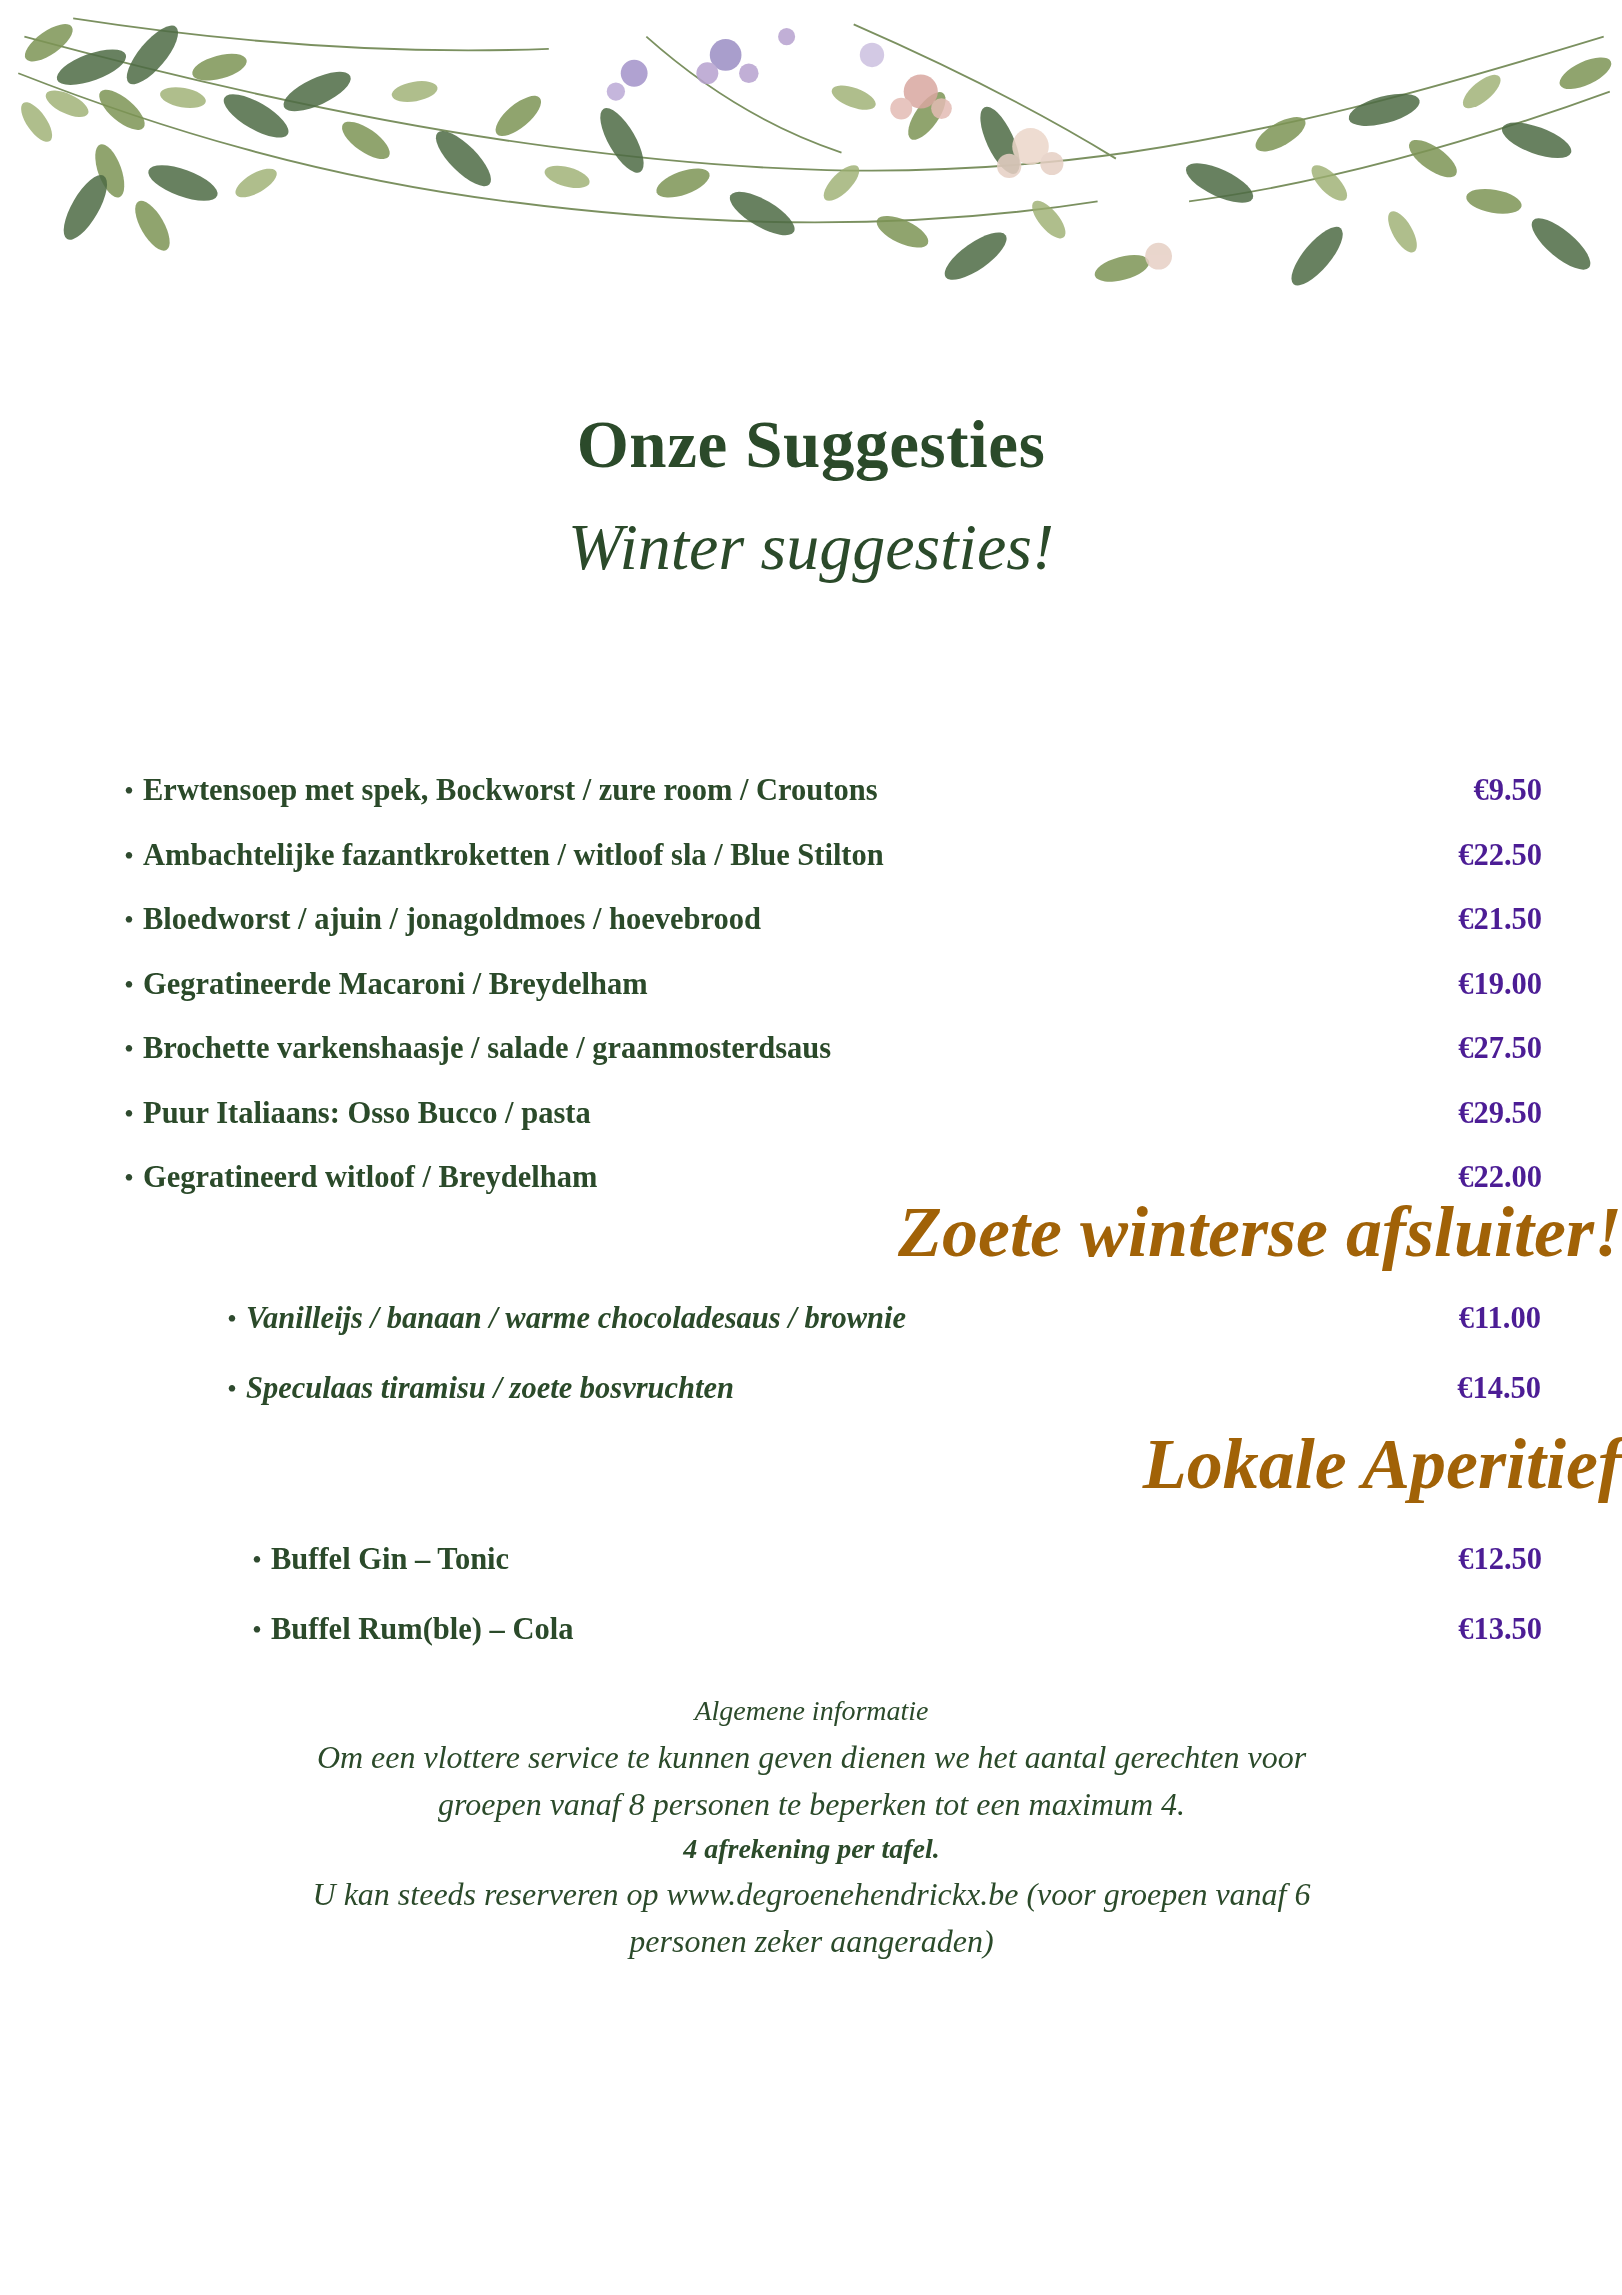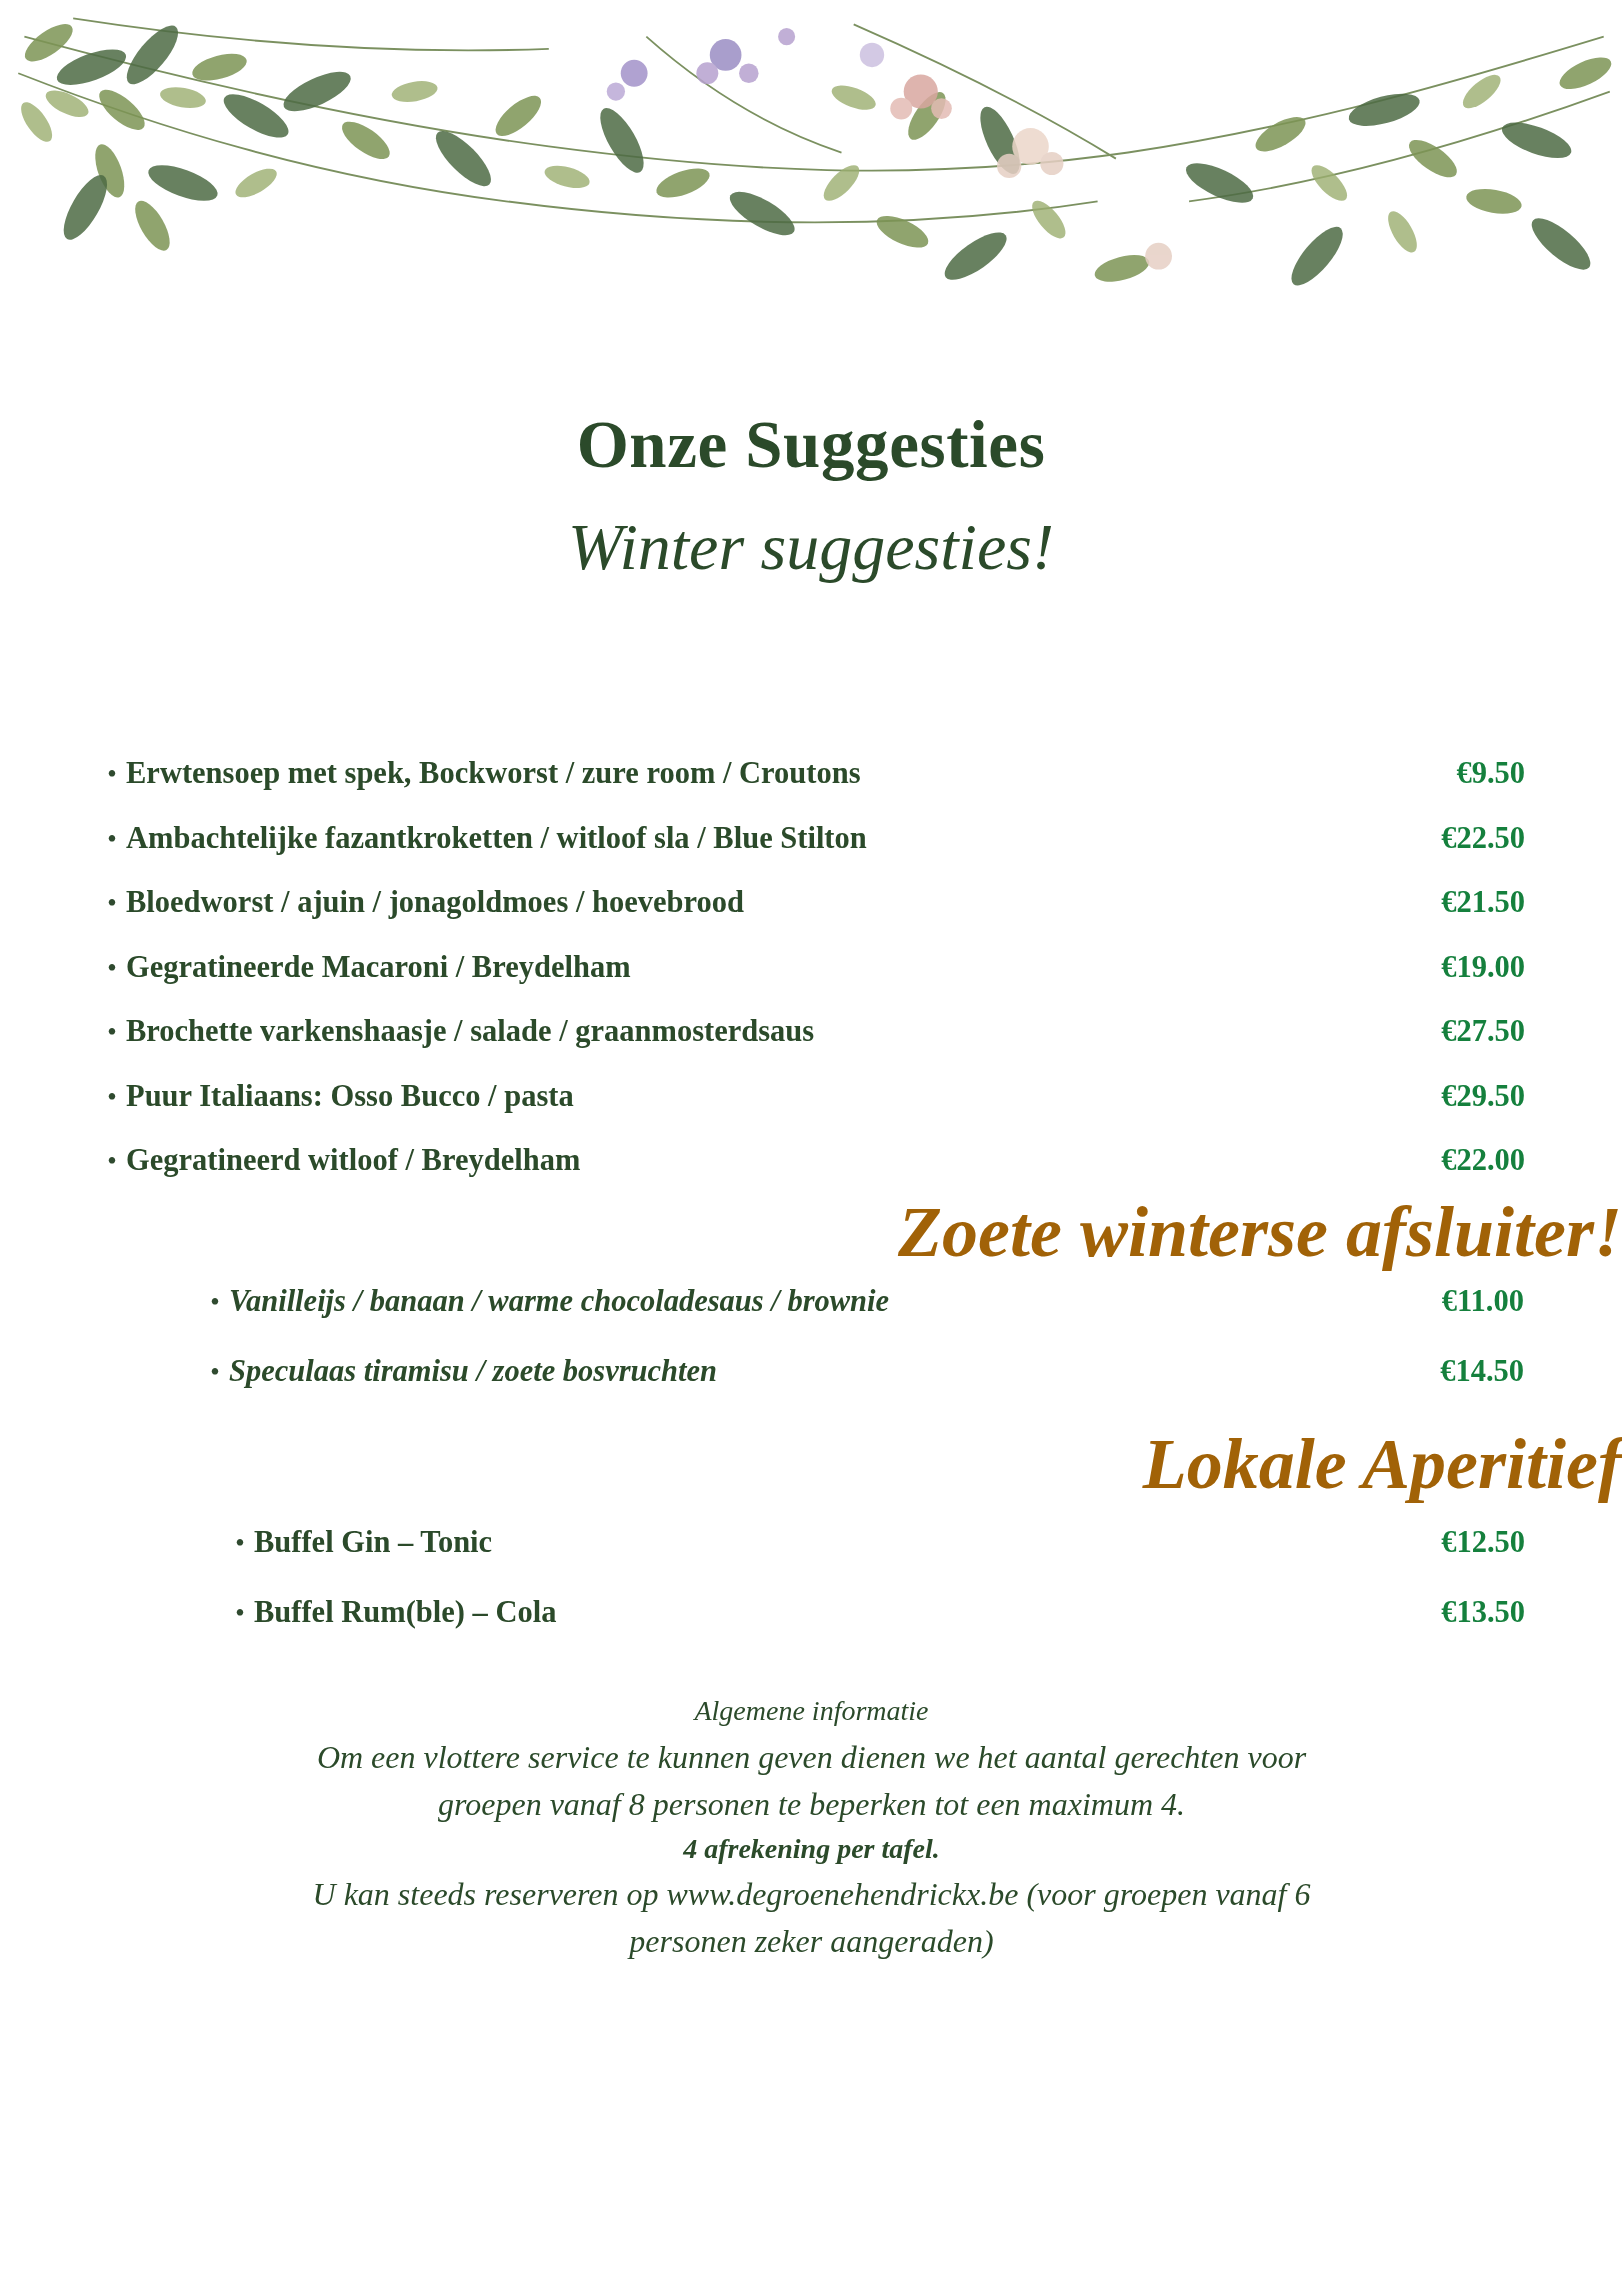--- a/index.html
+++ b/index.html
@@ -71,21 +71,21 @@
     font-size: 72px;
     font-weight: bold;
     font-style: italic;
     color: #a16207;
     margin: 0;
     line-height: 1.2;
   }
 
   ul.menu-list {
     list-style: none;
-    margin: 0;
+    margin: 17px;
     padding: 0;
   }
   ul.menu-list li {
     position: relative;
     display: flex;
     align-items: baseline;
     margin: 0 0 8.5px 0;
   }
   .bullet {
     width: 28px;
@@ -102,21 +102,21 @@
     font-size: 30.5px;
     font-weight: bold;
     color: #2b4a2a;
     white-space: nowrap;
   }
   .item-price {
     position: absolute;
     right: 0;
     font-size: 30.5px;
     font-weight: bold;
-    color: #15803d;
+    color: #4c1d95;
     white-space: nowrap;
   }
 
   
   #main-list {
     position: absolute;
     left: 98px;
     top: 756px;
     width: 1427px;
   }

